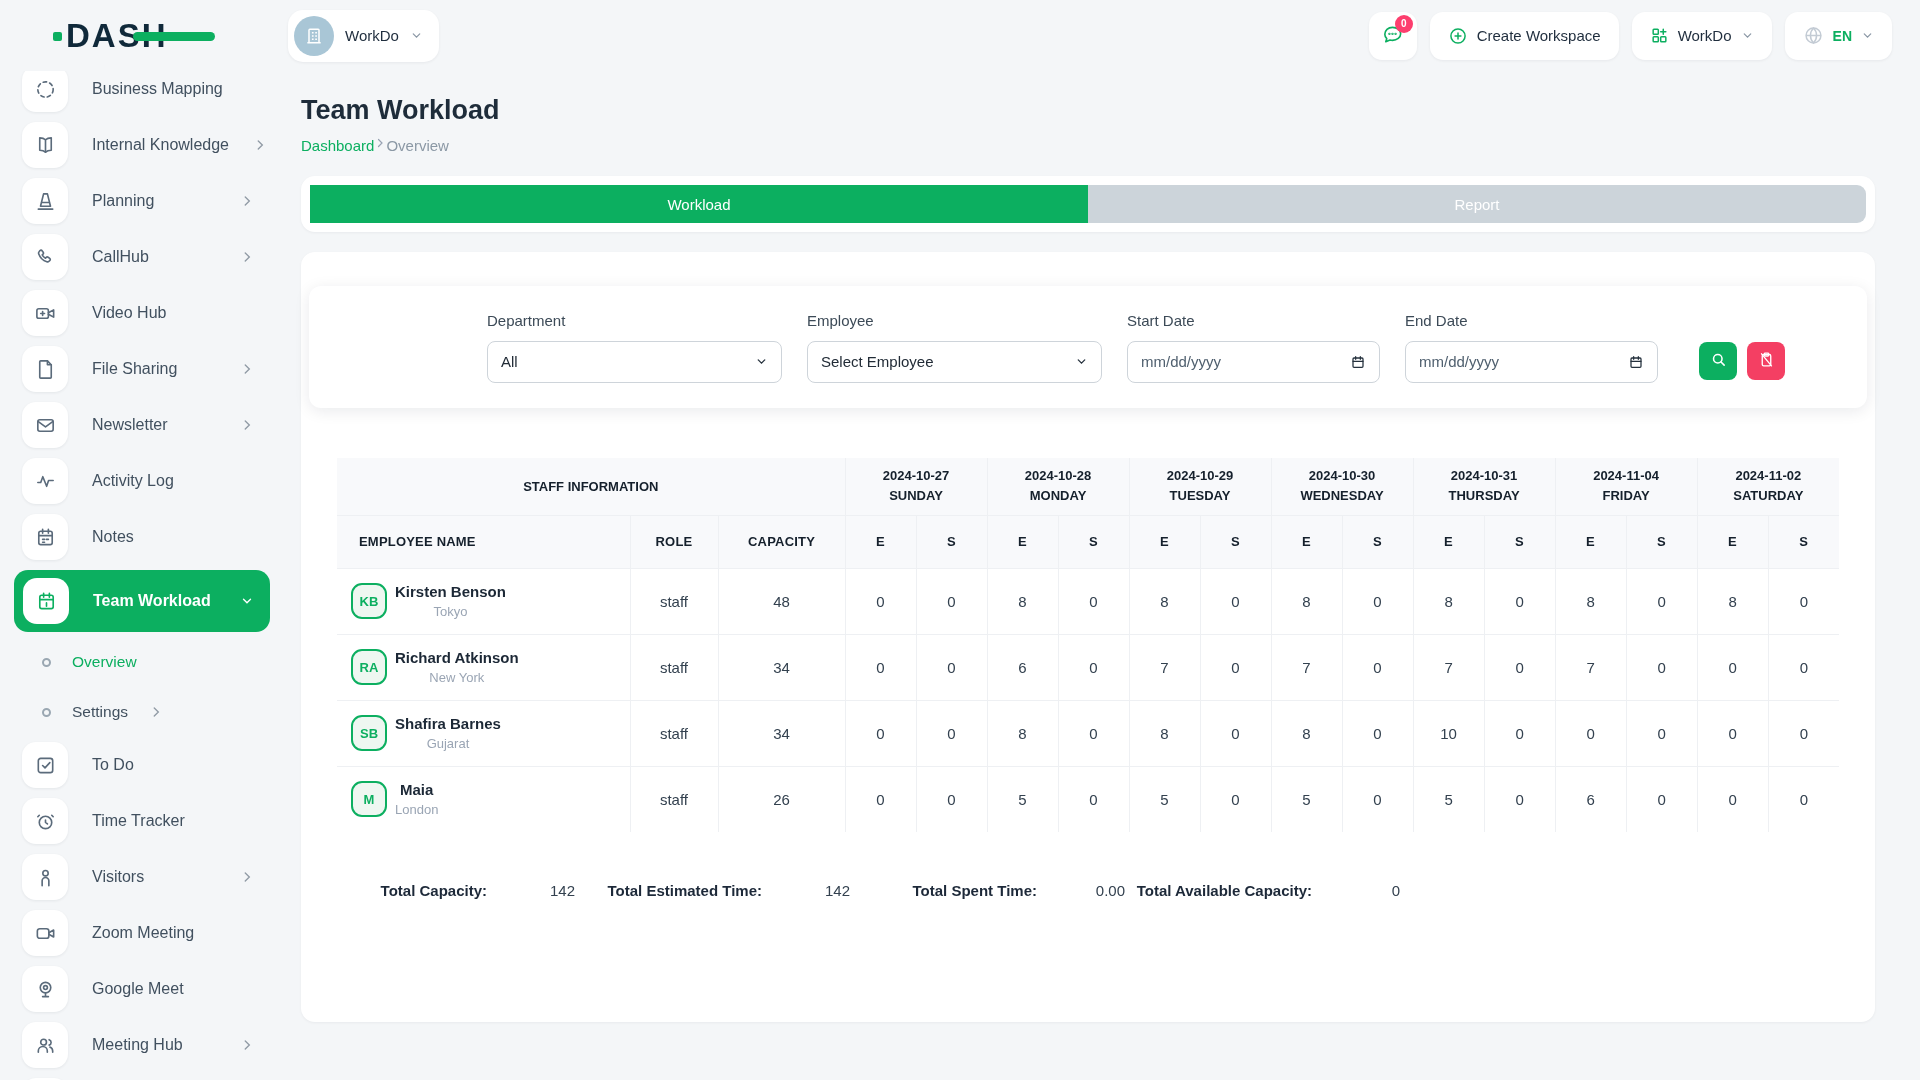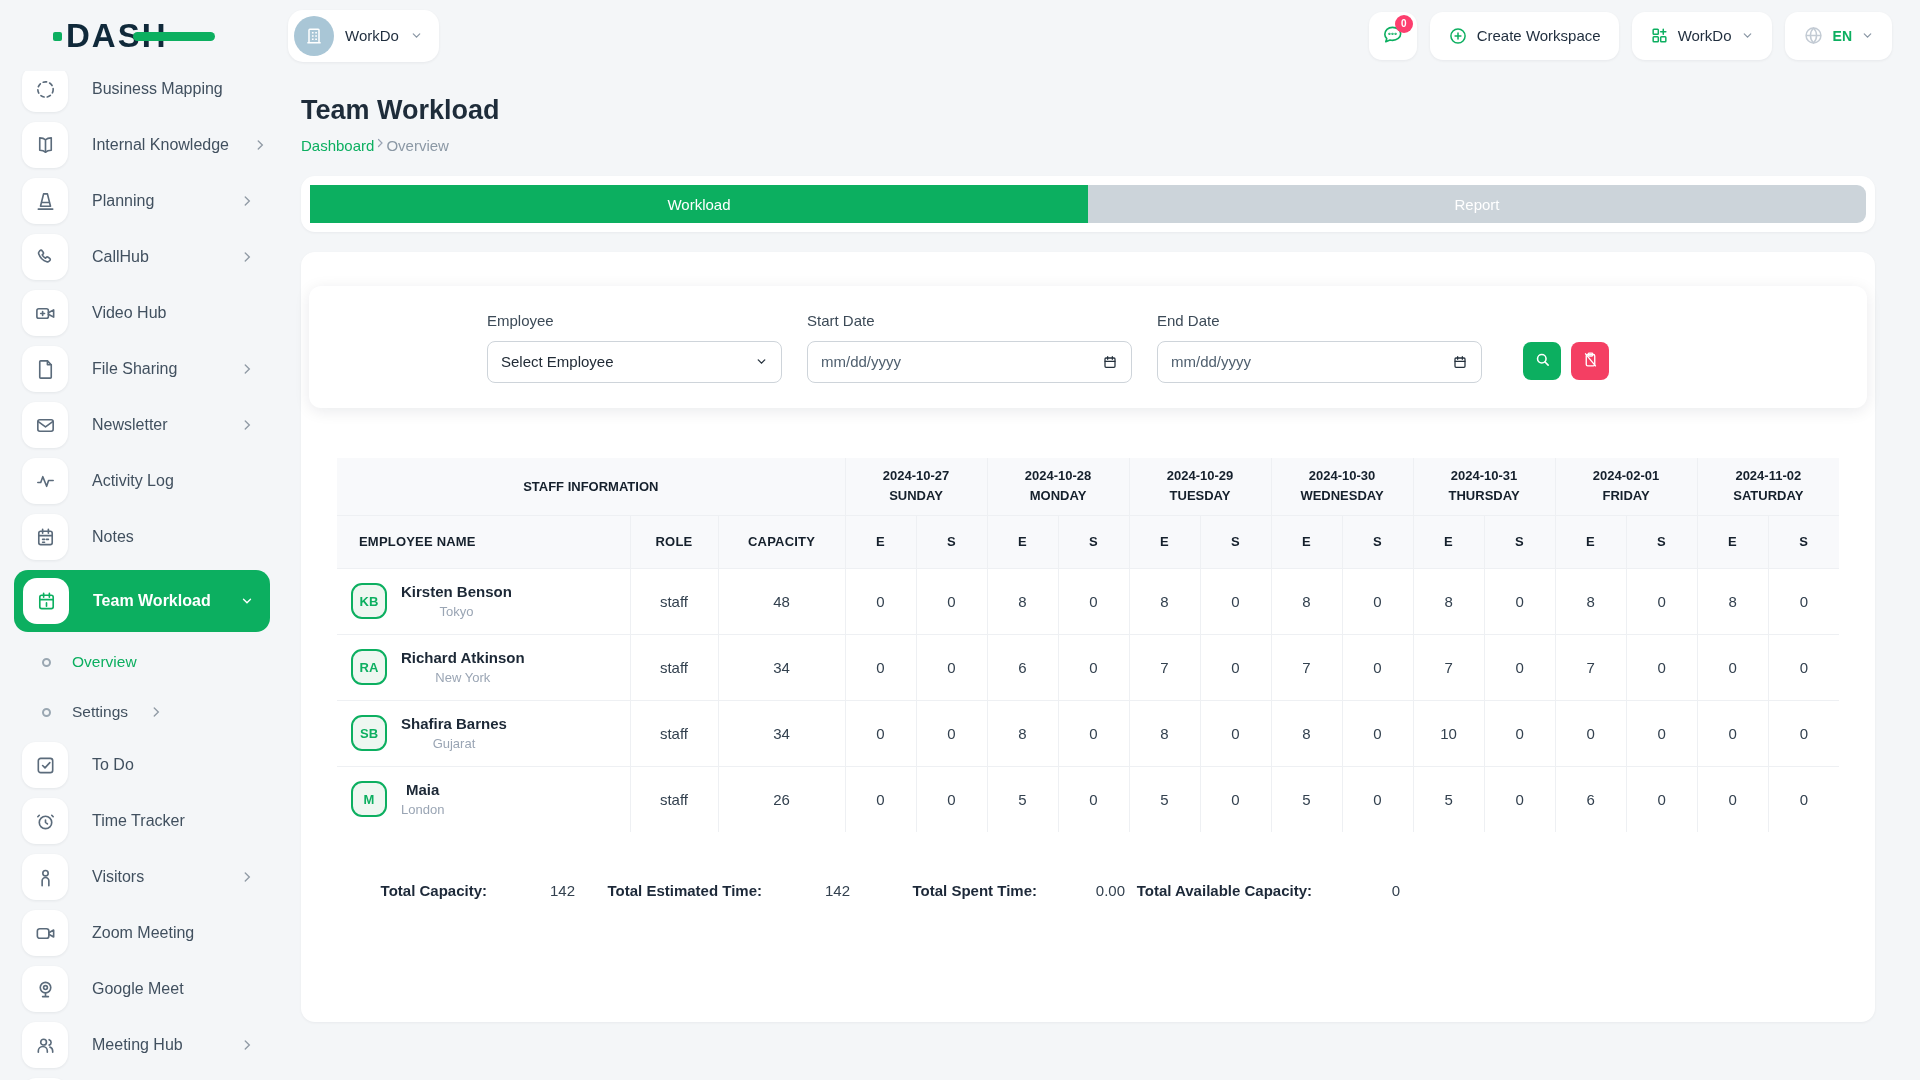--- a/index.html
+++ b/index.html
@@ -64,39 +64,39 @@
             box-shadow:0 1px 3px rgba(16,24,40,.05);}
 
   
   .filter-card{background:#fff;border-radius:12px;box-shadow:0 3px 16px rgba(16,24,40,.09);
                height:122px;display:flex;align-items:center;padding-left:178px;gap:25px;}
   .f-group{display:flex;flex-direction:column;gap:12px;}
   .f-label{font-size:15px;color:#3c4a57;}
   .f-field{height:42px;border:1px solid #ced4da;border-radius:8px;display:flex;align-items:center;
            justify-content:space-between;padding:0 13px;font-size:15px;color:#212b36;cursor:pointer;background:#fff;}
   .f-select{width:295px;}
-  .f-date{width:325px;color:#50606f;}
+  .f-date{width:253px;color:#50606f;}
   .f-date .cal{color:#25313d;display:flex;}
   .filter-actions{display:flex;gap:10px;margin-left:16px;margin-top:27px;}
   .sq-btn{width:38px;height:38px;border:none;border-radius:8px;display:flex;align-items:center;justify-content:center;color:#fff;cursor:pointer;}
   .sq-btn.search{background:var(--accent);}
   .sq-btn.reset{background:var(--danger);}
 
   
   .table-wrap{margin:50px 28px 0;}
   table.workload{width:100%;border-collapse:collapse;table-layout:fixed;border-style:hidden;}
   table.workload th,table.workload td{border:1px solid #eef0f3;}
   table.workload thead th{background:#f8f9fb;font-size:13px;font-weight:700;color:#15202c;text-align:center;}
   tr.group-row th{height:57px;}
   tr.head-row th{height:53px;letter-spacing:.2px;}
   th.th-emp{text-align:left !important;padding-left:22px;}
   .day-th div{line-height:1.55;}
   table.workload tbody td{height:66px;text-align:center;font-size:15px;color:#33414f;background:#fff;}
   td.emp-cell{text-align:left;padding-left:14px;}
-  .emp-flex{display:flex;align-items:center;gap:14px;}
+  .emp-flex{display:flex;align-items:center;gap:8px;}
   .avatar{width:36px;height:36px;flex:none;border:2px solid var(--accent);border-radius:11px;background:#eef7f1;
           color:var(--accent);font-weight:700;font-size:13px;display:flex;align-items:center;justify-content:center;}
   .emp-name{font-size:15px;font-weight:700;color:#1c2836;}
   .emp-loc{font-size:13px;color:#9aa5b4;margin-top:4px;}
 
   
   .totals{margin:48px 28px 0 0;display:flex;flex-direction:row;gap:9px;align-items:flex-end;}
   .t-row{display:flex;align-items:flex-start;}
   .t-label{width:178px;text-align:right;font-weight:700;font-size:15px;color:#1d2939;line-height:1.45;}
   .t-value{width:88px;text-align:right;font-size:15px;color:#33414f;line-height:1.45;}
@@ -400,20 +400,31 @@
   <div class="tab-card">
     <div class="tab-track">
       <div class="tab active">Workload</div>
       <div class="tab">Report</div>
     </div>
   </div>
 
   <div class="big-card">
 
     <div class="filter-card">
+      <div class="f-group">
+        <span class="f-label">Department</span>
+        <div class="f-field f-select">
+          <span>All</span>
+          <span class="chev-sm" style="color:#25313d;">
+            <svg width="13" height="13" viewBox="0 0 24 24" fill="none" stroke="currentColor" stroke-width="2.4" stroke-linecap="round">
+                <path d="M6 9l6 6 6-6"></path>
+              </svg>
+          </span>
+        </div>
+      </div>
 
       <div class="f-group">
         <span class="f-label">Employee</span>
         <div class="f-field f-select">
           <span>Select Employee</span>
           <span class="chev-sm" style="color:#25313d;">
             <svg width="13" height="13" viewBox="0 0 24 24" fill="none" stroke="currentColor" stroke-width="2.4" stroke-linecap="round">
                 <path d="M6 9l6 6 6-6"></path>
               </svg>
           </span>
@@ -505,21 +516,21 @@
               </th>
               <th colspan="2" class="day-th">
                 <div>2024-10-30</div>
                 <div>WEDNESDAY</div>
               </th>
               <th colspan="2" class="day-th">
                 <div>2024-10-31</div>
                 <div>THURSDAY</div>
               </th>
               <th colspan="2" class="day-th">
-                <div>2024-02-01</div>
+                <div>2024-11-04</div>
                 <div>FRIDAY</div>
               </th>
               <th colspan="2" class="day-th">
                 <div>2024-11-02</div>
                 <div>SATURDAY</div>
               </th>
             </tr>
             <tr class="head-row">
               <th class="th-emp">EMPLOYEE NAME</th>
               <th>ROLE</th>

